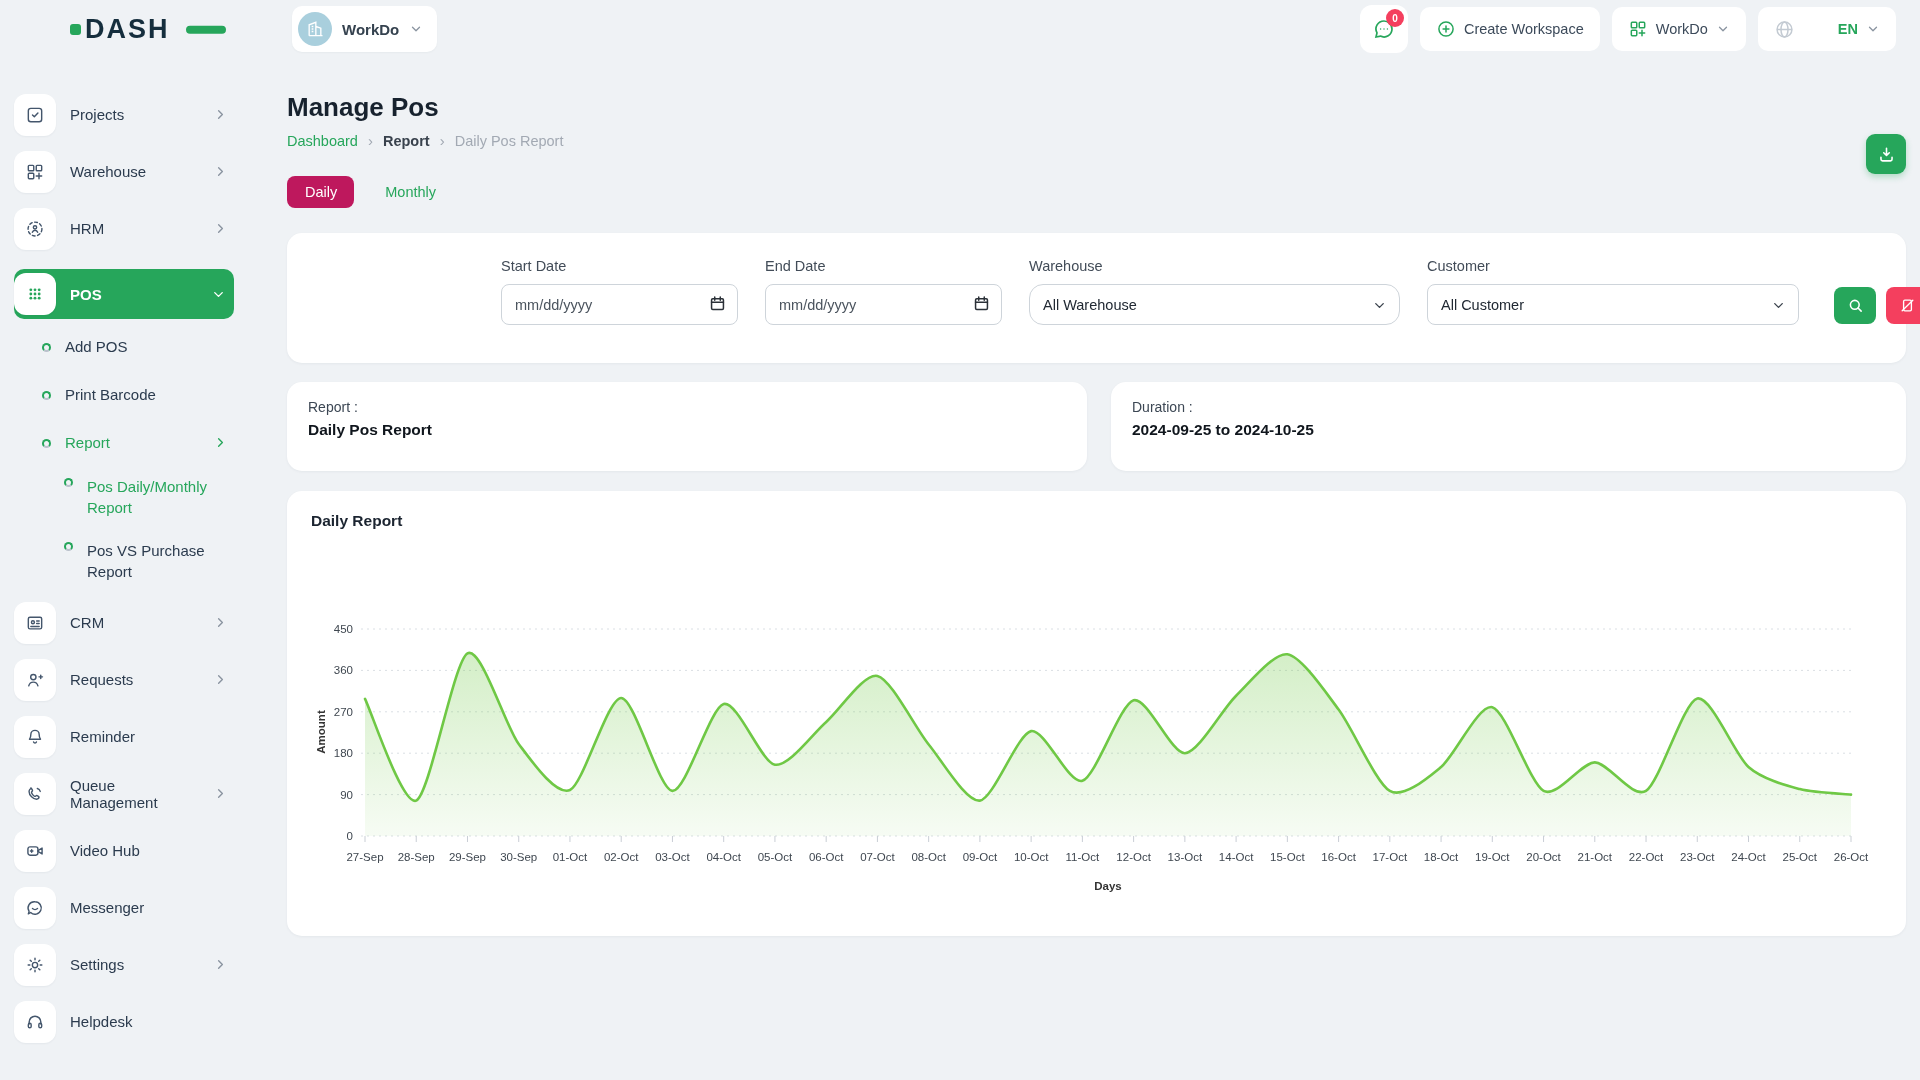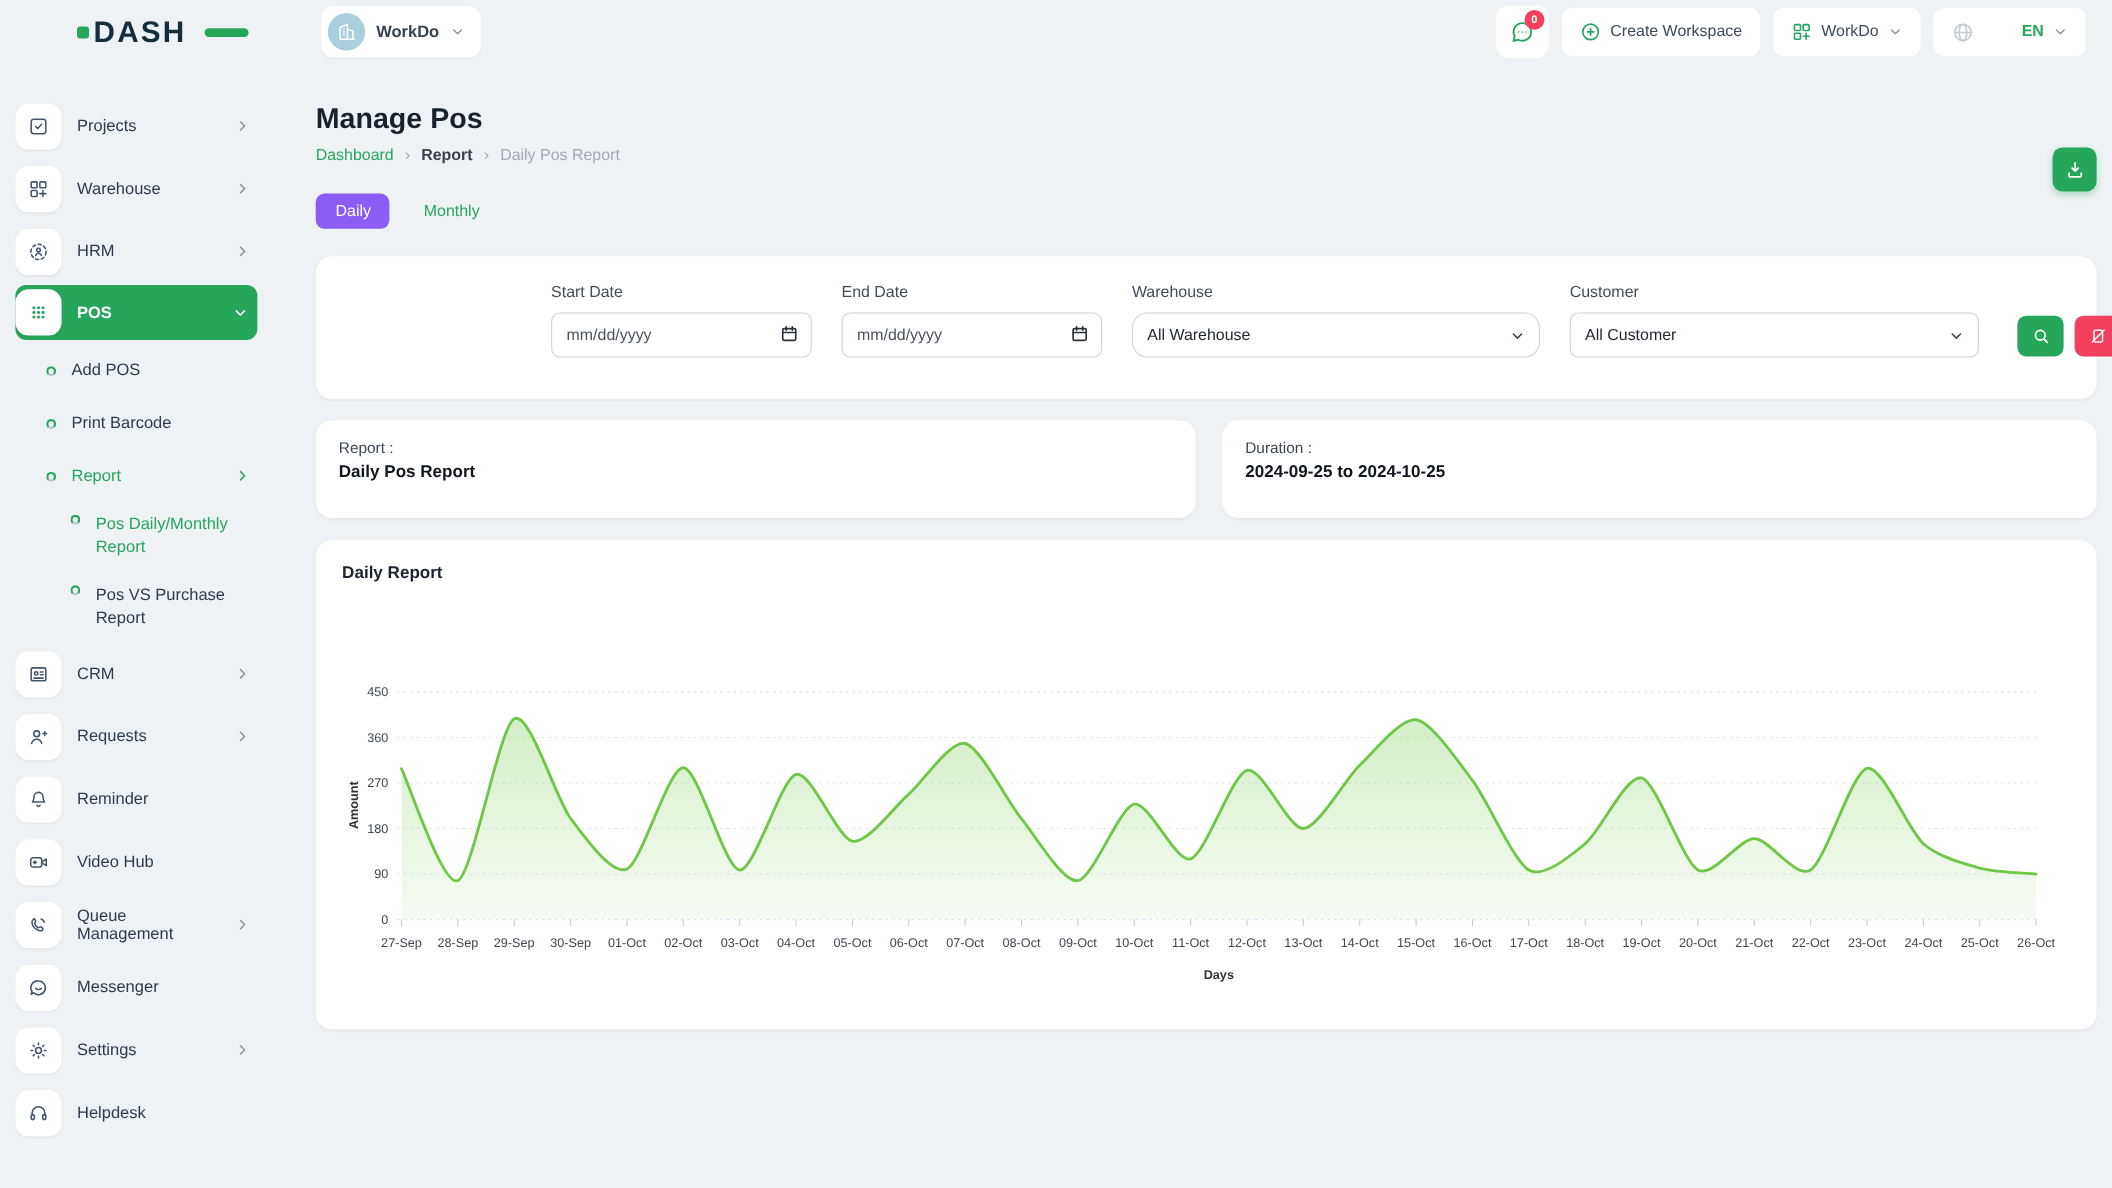--- a/index.html
+++ b/index.html
@@ -32,21 +32,21 @@
           border-radius:10px; padding:0 16px; font-size:14.5px; color:#3c4a5a; cursor:pointer;
           font-family:"Liberation Sans", sans-serif; }
   .pill .lang { color:#26A65B; font-weight:600;margin-left:35px; }
 
   
   aside { position:absolute; top:68px; left:0; width:242px; height:1022px; padding:18px 6px 0 14px; overflow:hidden; }
   .nav-item { display:flex; align-items:center; gap:14px; height:57px; cursor:pointer; padding-right:8px; }
   .nav-ic { width:42px; height:42px; background:#fff; border-radius:12px; flex:0 0 42px;
             display:flex; align-items:center; justify-content:center; box-shadow:0 1px 2px rgba(20,40,60,.05); }
   .nav-label { flex:1; font-size:15px; font-weight:500; color:#2b3b4e; }
-  .nav-item.active { background:#26A65B; border-radius:10px; margin-right:2px; height:50px; margin-top:2px; margin-bottom:3px; }
+  .nav-item.active { background:#26A65B; border-radius:10px; margin-right:2px; height:50px; margin-top:12px; margin-bottom:3px; }
   .nav-item.active .nav-label { color:#fff; font-weight:bold; }
   .sub-item { display:flex; align-items:center; gap:14px; height:48px; padding-left:28px; cursor:pointer; }
   .sub2-item { display:flex; align-items:flex-start; gap:14px; min-height:64px; padding:10px 0 0 50px; cursor:pointer; }
   .donut { width:9px; height:9px; border-radius:50%; border:2.5px solid #26A65B;
            border-bottom-color:#b9c1cb; flex:0 0 9px; margin-top:2px; }
   .sub-label { font-size:15px; font-weight:500; color:#2b3b4e; }
   .sub-label.green, .nav-label.green { color:#26A65B; }
   .sub2-item .sub-label { max-width:125px; line-height:1.4; }
 
   
@@ -56,21 +56,21 @@
   .crumbs { display:flex; align-items:center; gap:10px; margin-top:9px; font-size:14.5px; }
   .crumb-link { color:#26A65B; cursor:pointer; }
   .crumb-mid { color:#39424d; font-weight:600; cursor:pointer; }
   .crumb-sep { color:#a2a9b3; font-size:15px; }
   .crumb-cur { color:#a2a9b3; }
   .dl-btn { position:absolute; right:0; top:42px; width:40px; height:40px; border:none; border-radius:9px;
             background:#26A65B; display:flex; align-items:center; justify-content:center; cursor:pointer;
             box-shadow:0 3px 6px rgba(38,166,91,.3); }
   .tabs { display:flex; align-items:center; gap:14px; margin-top:27px; }
   .tab { font-size:14.5px; padding:8px 17px; border-radius:8px; cursor:pointer; color:#26A65B; font-weight:500; }
-  .tab.active { background:#8b5cf6; color:#fff;padding-left:18px; }
+  .tab.active { background:#be185d; color:#fff;padding-left:18px; }
 
   .card { background:#fff; border-radius:15px; box-shadow:0 1px 3px rgba(20,40,60,.05); }
   .filter-card { margin-top:25px; height:130px; display:flex; padding:25px 24px; gap:27px; }
   .f-spacer { width:163px; flex:0 0 163px; }
   .f-col { display:flex; flex-direction:column; }
   .f-label { font-size:14.5px; color:#424c58; margin-bottom:10px; }
   .date-wrap { position:relative; width:237px; }
   .date-wrap input { width:237px; height:41px; border:1px solid #ced4da; border-radius:8px;
                      padding:0 38px 0 13px; font-size:14.5px; color:#49525c; background:#fff;
                      font-family:"Liberation Sans", sans-serif; outline:none; }
@@ -278,38 +278,38 @@
         <svg width="20" height="20" viewBox="0 0 24 24" fill="none" stroke="#44566c" stroke-width="1.7" stroke-linecap="round" stroke-linejoin="round">
             <path d="M12 4a5 5 0 0 1 5 5c0 3 .8 4.6 1.6 5.6H5.4C6.2 13.6 7 12 7 9a5 5 0 0 1 5-5z"></path>
             <path d="M10.3 18a1.8 1.8 0 0 0 3.4 0"></path>
           </svg>
       </span>
       <span class="nav-label">Reminder</span>
     </div>
     <div class="nav-item">
       <span class="nav-ic">
         <svg width="20" height="20" viewBox="0 0 24 24" fill="none" stroke="#44566c" stroke-width="1.7" stroke-linecap="round" stroke-linejoin="round">
+            <path d="M7 4.8c.7 0 2 2.3 2 3 0 .9-1.2 1.3-1.2 2.2 0 1.4 2.4 4.3 3.9 4.8.9.3 1.4-1 2.3-1 .7 0 2.8 1.3 2.8 1.9 0 1.4-1.5 2.5-2.9 2.5-4.1 0-9-4.9-9-9 0-1.4 1-3.4 2.1-3.4z"></path>
+            <path d="M14.8 5.4c1.8.5 3 1.7 3.5 3.5"></path>
+          </svg>
+      </span>
+      <span class="nav-label">Queue Management</span>
+      <svg width="15" height="15" viewBox="0 0 24 24" fill="none" stroke="#8a94a0" stroke-width="2.2" stroke-linecap="round" stroke-linejoin="round">
+          <polyline points="9 6 15 12 9 18"></polyline>
+        </svg>
+    </div>
+    <div class="nav-item">
+      <span class="nav-ic">
+        <svg width="20" height="20" viewBox="0 0 24 24" fill="none" stroke="#44566c" stroke-width="1.7" stroke-linecap="round" stroke-linejoin="round">
             <rect x="3.5" y="7" width="12" height="10" rx="2.5"></rect>
             <path d="M15.5 11.5l5-3v7l-5-3z"></path>
             <path d="M8 10.5v3M6.5 12h3"></path>
           </svg>
       </span>
       <span class="nav-label">Video Hub</span>
-    </div>
-    <div class="nav-item">
-      <span class="nav-ic">
-        <svg width="20" height="20" viewBox="0 0 24 24" fill="none" stroke="#44566c" stroke-width="1.7" stroke-linecap="round" stroke-linejoin="round">
-            <path d="M7 4.8c.7 0 2 2.3 2 3 0 .9-1.2 1.3-1.2 2.2 0 1.4 2.4 4.3 3.9 4.8.9.3 1.4-1 2.3-1 .7 0 2.8 1.3 2.8 1.9 0 1.4-1.5 2.5-2.9 2.5-4.1 0-9-4.9-9-9 0-1.4 1-3.4 2.1-3.4z"></path>
-            <path d="M14.8 5.4c1.8.5 3 1.7 3.5 3.5"></path>
-          </svg>
-      </span>
-      <span class="nav-label">Queue Management</span>
-      <svg width="15" height="15" viewBox="0 0 24 24" fill="none" stroke="#8a94a0" stroke-width="2.2" stroke-linecap="round" stroke-linejoin="round">
-          <polyline points="9 6 15 12 9 18"></polyline>
-        </svg>
     </div>
     <div class="nav-item">
       <span class="nav-ic">
         <svg width="20" height="20" viewBox="0 0 24 24" fill="none" stroke="#44566c" stroke-width="1.7" stroke-linecap="round" stroke-linejoin="round">
             <path d="M12 4.5a7.5 7.5 0 1 1-5.2 12.9L4 19l.9-3A7.5 7.5 0 0 1 12 4.5z"></path>
             <path d="M9 12.7c1.6 1.5 4.4 1.5 6 0"></path>
           </svg>
       </span>
       <span class="nav-label">Messenger</span>
     </div>

